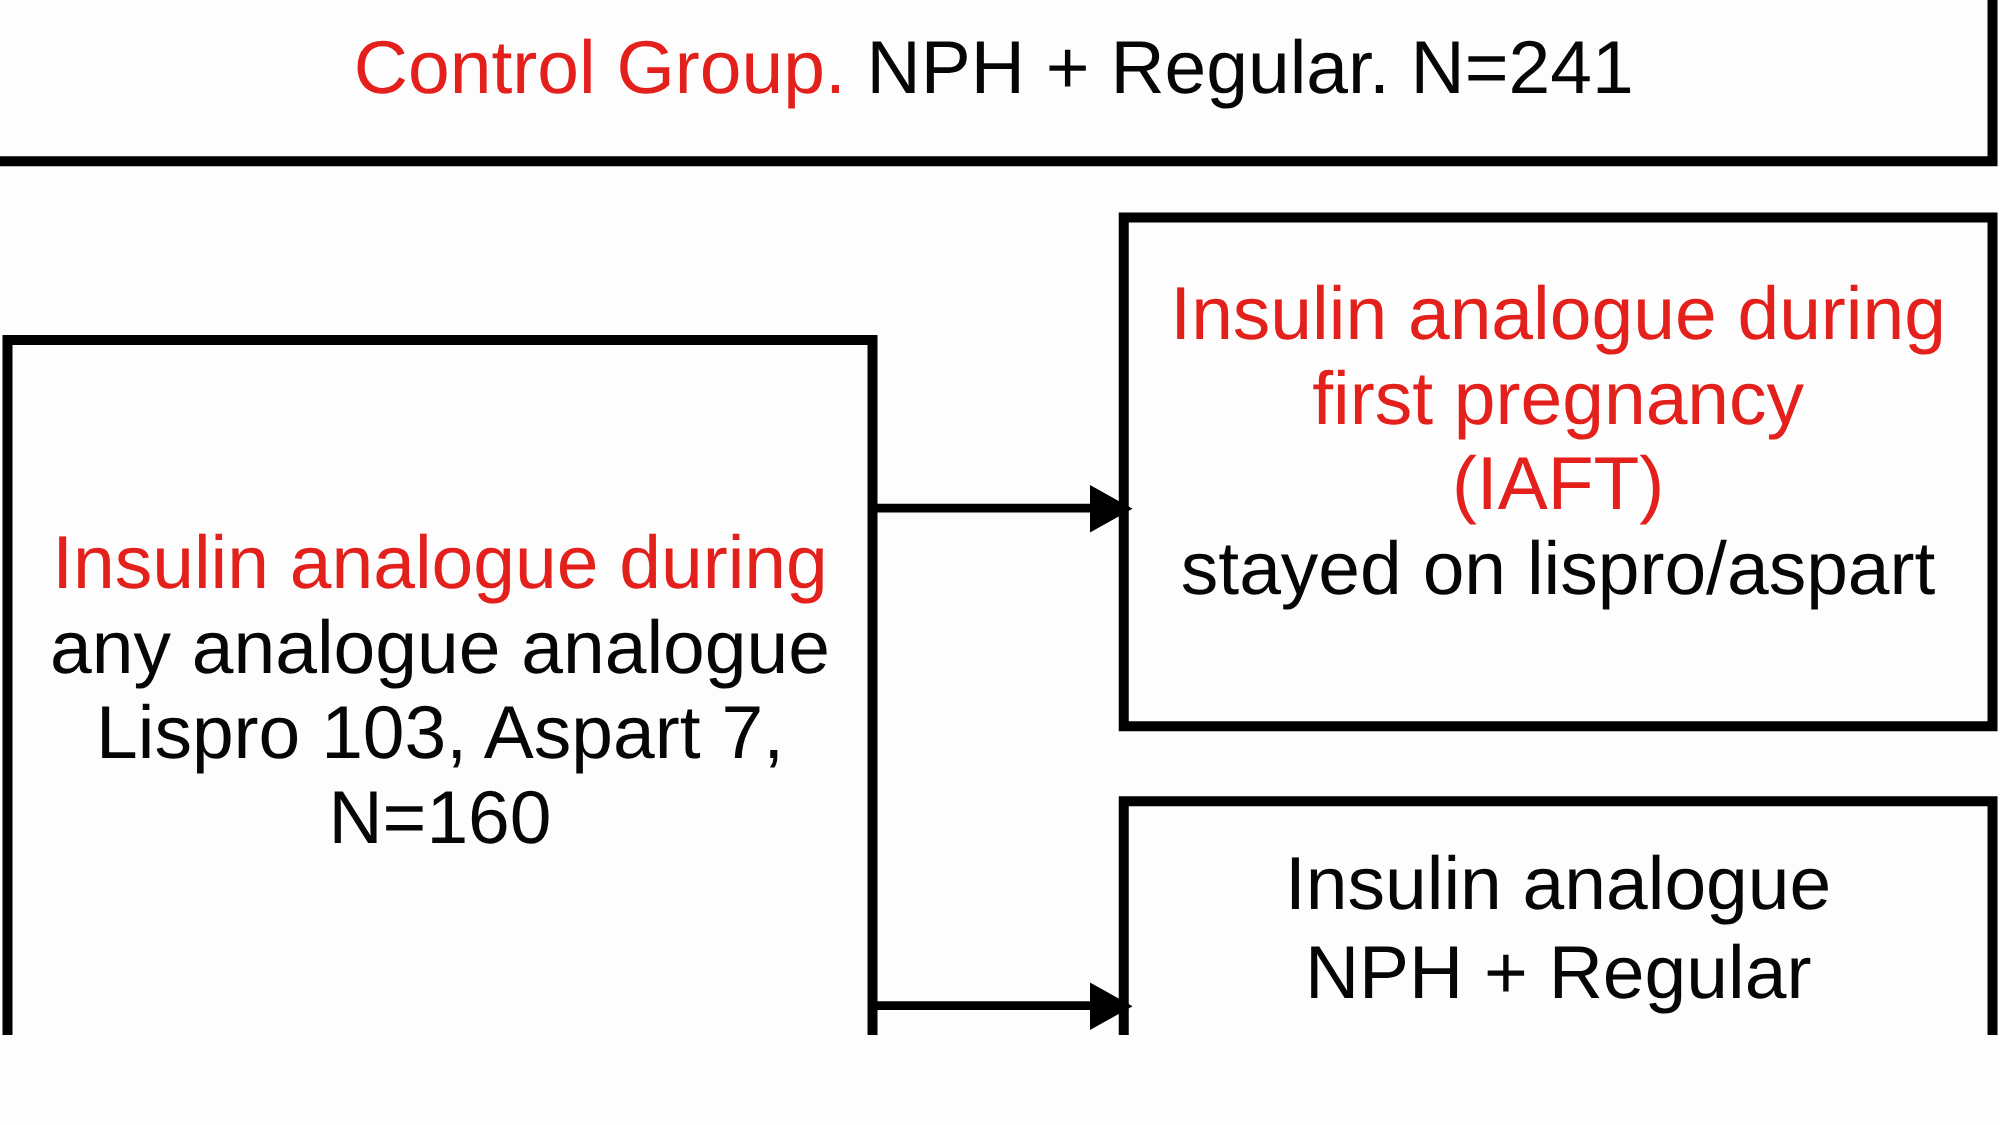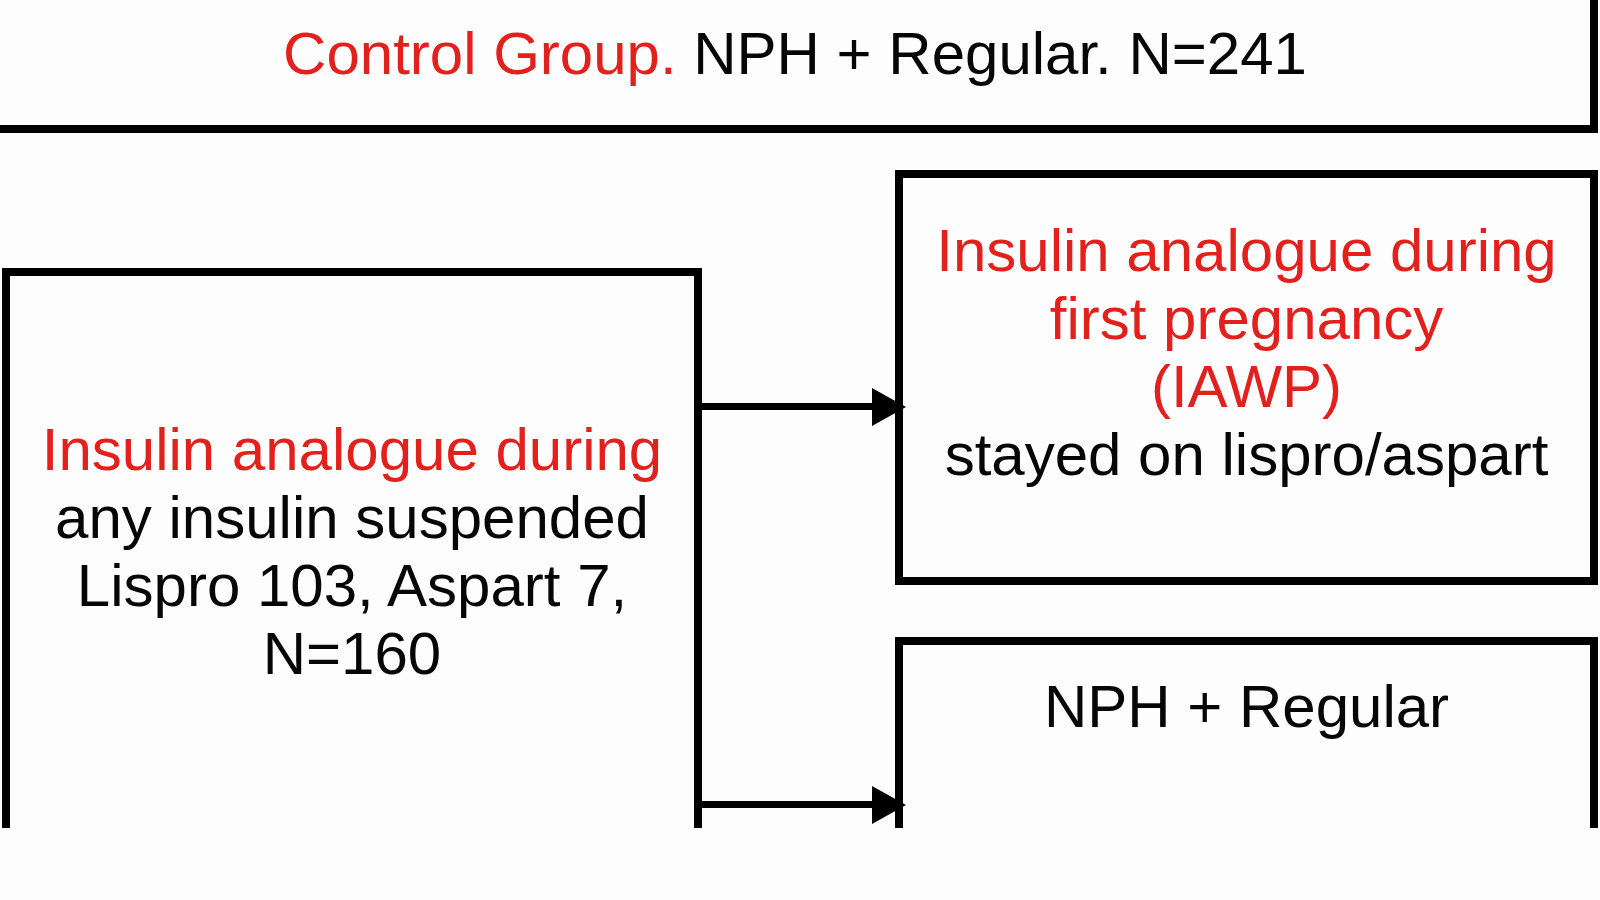--- a/index.html
+++ b/index.html
@@ -90,33 +90,34 @@
 
   <div class="box" id="control-box">
     <div class="line">
       <span class="red">Control Group. </span>
       <span class="blk">NPH + Regular. N=241</span>
     </div>
   </div>
 
   <div class="box" id="iaft-box">
     <div class="line red">Insulin analogue during</div>
-    <div class="line blk">any insulin suspended</div>
+    <div class="line blk">any analogue analogue</div>
     <div class="line blk">Lispro 103, Aspart 7,</div>
     <div class="line blk">N=160</div>
   </div>
 
   <div class="box" id="iawp-box">
     <div class="line red">Insulin analogue during</div>
     <div class="line red">first pregnancy</div>
-    <div class="line red">(IAWP)</div>
+    <div class="line red">(IAFT)</div>
     <div class="line blk">stayed on lispro/aspart</div>
   </div>
 
   <div class="box" id="suspended-box">
+    <div class="line blk">Insulin analogue</div>
     <div class="line blk">NPH + Regular</div>
   </div>
 
   <div class="arrow-shaft" id="arrow1-shaft"></div>
   <div class="arrow-head" id="arrow1-head"></div>
 
   <div class="arrow-shaft" id="arrow2-shaft"></div>
   <div class="arrow-head" id="arrow2-head"></div>
 
 </div>

